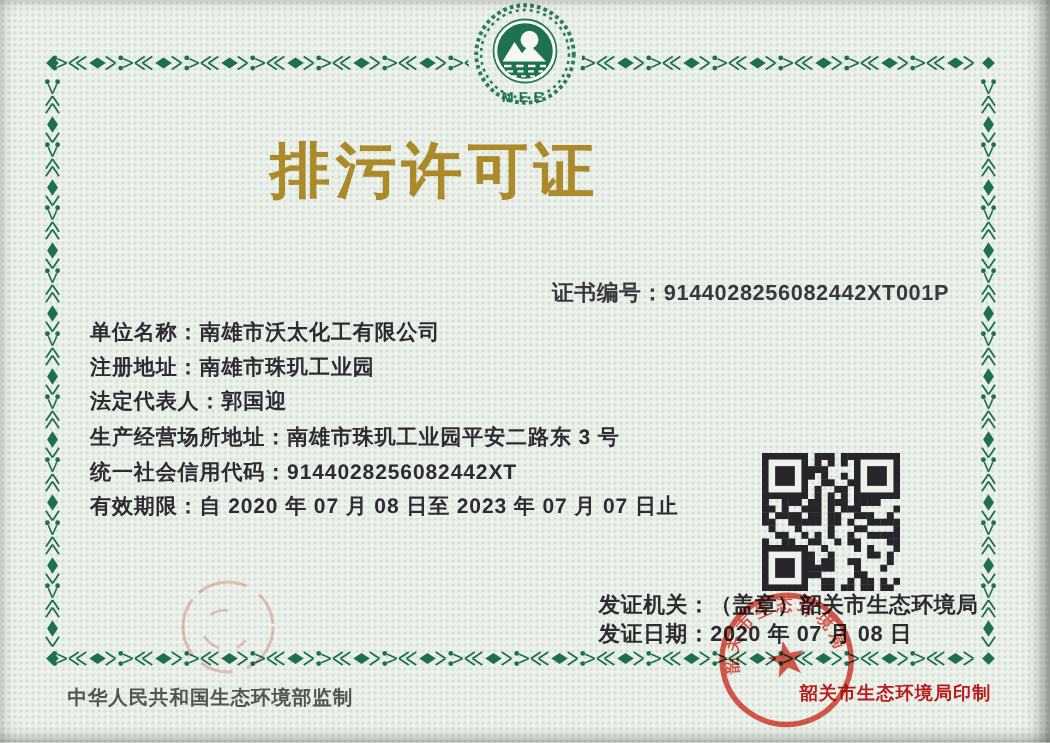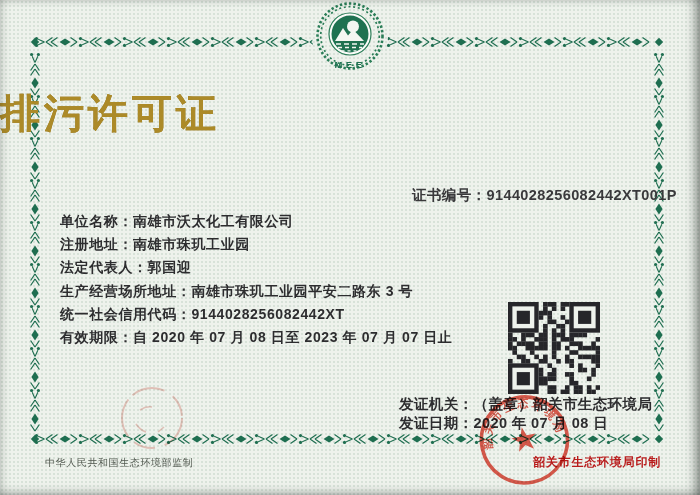--- a/index.html
+++ b/index.html
@@ -11,38 +11,38 @@
   .paperbg{
     background-color:#eef2ec;
     background-image:radial-gradient(circle, rgba(104,148,120,.17) 1px, rgba(0,0,0,0) 1.3px);
     background-size:4px 4px;
   }
   #paper{position:absolute;inset:0;}
   #border-svg{position:absolute;left:0;top:0;z-index:1;}
   .abs{position:absolute;}
   #logo{left:312px;top:0;width:76px;height:74px;z-index:2;border-radius:50%;}
   #title{
-    left:0;top:86px;width:580px;text-align:left;z-index:3;
+    left:0;top:86px;width:580px;text-align:center;z-index:3;
     font-size:40px;font-weight:900;color:#ac8a28;letter-spacing:4px;
     text-shadow:0 0 .5px #8a6d1c;
   }
   #certno{
-    left:368px;top:186px;z-index:3;font-size:14.5px;font-weight:600;color:#39393b;letter-spacing:.4px;margin-left:44px;
+    left:368px;top:186px;z-index:3;font-size:14.5px;font-weight:600;color:#39393b;letter-spacing:.4px;
   }
   #fields{left:60px;top:210px;z-index:3;}
   .frow{
     font-size:14px;font-weight:600;color:#2d2d2f;line-height:23.2px;
     letter-spacing:.6px;white-space:nowrap;
   }
   #issue{left:399px;top:395px;z-index:3;}
   .irow{font-size:14.5px;font-weight:600;color:#2d2d2f;line-height:18.5px;letter-spacing:.4px;white-space:nowrap;}
   #qr{left:508px;top:302px;width:92px;height:92px;z-index:3;}
   #seal{left:474px;top:388px;width:100px;height:100px;z-index:5;mix-blend-mode:multiply;}
   #ghost-stamp{left:110px;top:380px;width:82px;height:80px;z-index:2;mix-blend-mode:multiply;}
-  #footer-left{left:45px;top:456px;z-index:3;font-size:10px;font-weight:400;color:#51584f;letter-spacing:.6px;}
+  #footer-left{left:45px;top:456px;z-index:3;font-size:13px;font-weight:700;color:#51584f;letter-spacing:.6px;}
   #footer-right{left:533px;top:454px;z-index:3;font-size:12px;font-weight:600;color:#b91c1c;letter-spacing:.8px;}
   #photo-edge{
     position:absolute;inset:0;z-index:10;pointer-events:none;
     box-shadow:
       inset -11px 0 11px -7px rgba(35,42,38,.55),
       inset 0 -9px 10px -7px rgba(35,42,38,.34),
       inset 8px 0 10px -7px rgba(35,42,38,.26),
       inset 0 6px 9px -6px rgba(35,42,38,.20);
   }
 </style>

